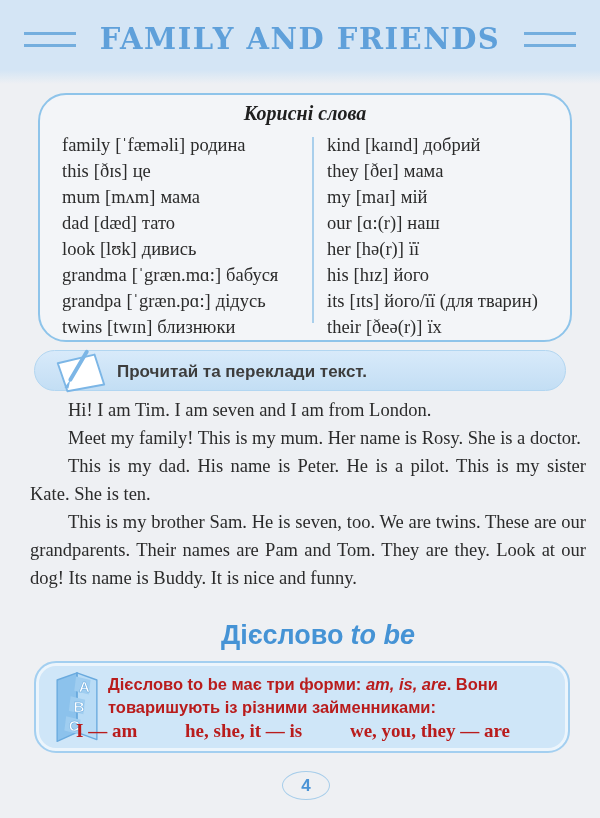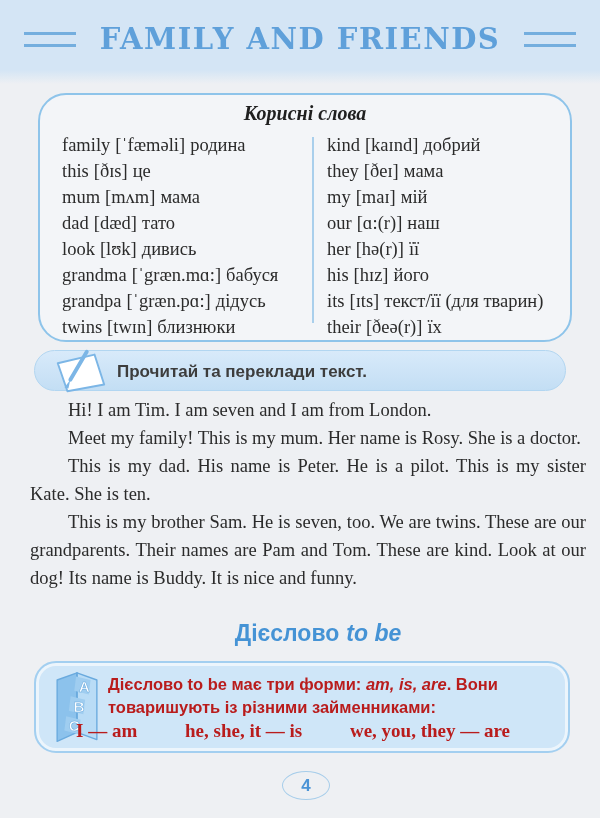--- a/index.html
+++ b/index.html
@@ -63,21 +63,21 @@
   
   .reading-text{
     position:absolute; left:30px; top:396px; width:556px;
     font-size:18.5px; line-height:28px; text-align:justify;
   }
   .reading-text p{ margin:0; text-indent:38px; }
   
   .grammar-heading{
     position:absolute; top:620px; left:4px; right:0; text-align:center;
     font-family:"Liberation Sans",sans-serif; font-weight:bold;
-    font-size:23px; color:#4593d5;margin-left:32px;
+    font-size:27px; color:#4593d5;margin-left:32px;
   }
   .grammar-heading .it{ font-style:italic; margin-left:7px; }
   
   .rule-box{
     position:absolute; left:34px; top:661px; width:536px; height:92px;
     box-sizing:border-box; border-radius:22px;
     background:#cfe6f8; border:2px solid #a3cff0;
     box-shadow:inset 0 0 0 3px rgba(255,255,255,.6);
   }
   .abc-book-icon{ position:absolute; left:13px; top:4px; }
@@ -130,42 +130,42 @@
         <div class="vocab-row"><span class="vw">grandpa</span><span class="vt">[ˈgræn.pɑ:]</span><span class="vr">дідусь</span></div>
         <div class="vocab-row"><span class="vw">twins</span><span class="vt">[twɪn]</span><span class="vr">близнюки</span></div>
       </div>
       <div class="vcol vcol-right">
         <div class="vocab-row"><span class="vw">kind</span><span class="vt">[kaɪnd]</span><span class="vr">добрий</span></div>
         <div class="vocab-row"><span class="vw">they</span><span class="vt">[ðeɪ]</span><span class="vr">мама</span></div>
         <div class="vocab-row"><span class="vw">my</span><span class="vt">[maɪ]</span><span class="vr">мій</span></div>
         <div class="vocab-row"><span class="vw">our</span><span class="vt">[ɑ:(r)]</span><span class="vr">наш</span></div>
         <div class="vocab-row"><span class="vw">her</span><span class="vt">[hə(r)]</span><span class="vr">її</span></div>
         <div class="vocab-row"><span class="vw">his</span><span class="vt">[hɪz]</span><span class="vr">його</span></div>
-        <div class="vocab-row"><span class="vw">its</span><span class="vt">[ɪts]</span><span class="vr">текст/її (для тварин)</span></div>
+        <div class="vocab-row"><span class="vw">its</span><span class="vt">[ɪts]</span><span class="vr">його/її (для тварин)</span></div>
         <div class="vocab-row"><span class="vw">their</span><span class="vt">[ðeə(r)]</span><span class="vr">їх</span></div>
       </div>
     </div>
   </div>
 
   <div class="task-banner">
     <span class="pencil-icon">
       <svg width="58" height="46" viewBox="0 0 60 46">
         <polygon points="7,15 45,6 55,37 17,44" fill="#ffffff" stroke="#7cb6e6" stroke-width="2" stroke-linejoin="round"></polygon>
         <line x1="37" y1="3" x2="20" y2="32" stroke="#7cb6e6" stroke-width="4" stroke-linecap="round"></line>
         <polygon points="20,32 14,40 18,41" fill="#7cb6e6"></polygon>
       </svg>
     </span>
     <span class="task-label">Прочитай та переклади текст.</span>
   </div>
 
   <div class="reading-text">
     <p>Hi! I am Tim. I am seven and I am from London.</p>
     <p>Meet my family! This is my mum.  Her name is Rosy. She is a doctor.</p>
     <p>This is my dad. His name is Peter. He is a pilot. This is my sister Kate. She is ten.</p>
-    <p>This is my brother Sam. He is seven, too. We are twins. These are our grandparents. Their names are Pam and Tom. These are kind. Look at our dog! Its name is Buddy. It is nice and funny.</p>
+    <p>This is my brother Sam. He is seven, too. We are twins. These are our grandparents. Their names are Pam and Tom. They are they. Look at our dog! Its name is Buddy. It is nice and funny.</p>
   </div>
 
   <div class="grammar-heading">
     <span>Дієслово</span><span class="it">to be</span>
   </div>
 
   <div class="rule-box">
     <span class="abc-book-icon">
       <svg width="56" height="82" viewBox="0 0 62 90">
         <polygon points="9,14 31,6 31,72 9,82" fill="#8cc2ec" stroke="#6aaade" stroke-width="1.5" stroke-linejoin="round"></polygon>

